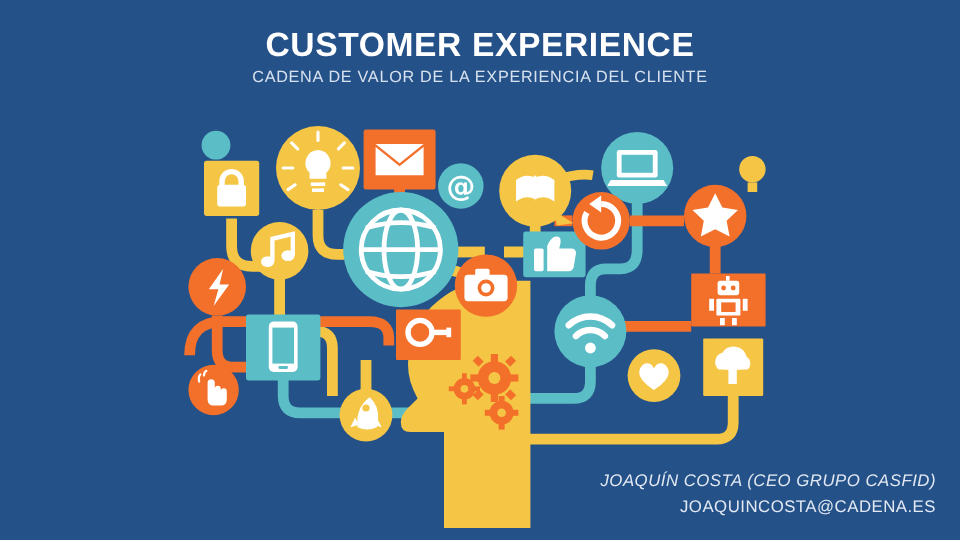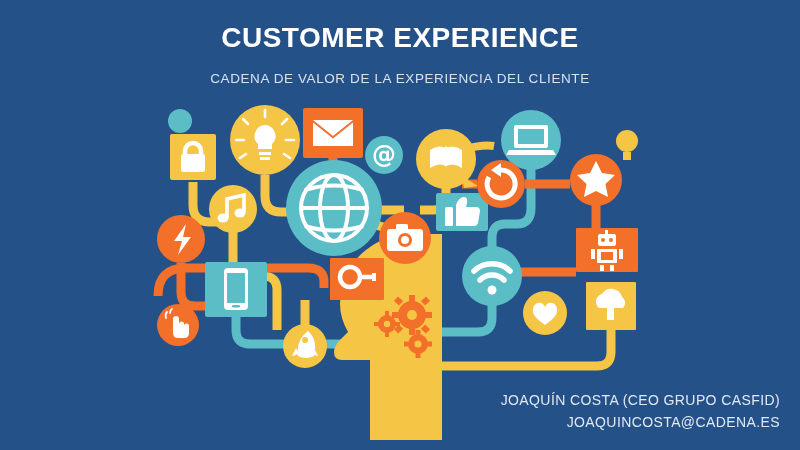--- a/index.html
+++ b/index.html
@@ -25,21 +25,21 @@
     text-align: center;
     color: #ffffff;
     font-size: 28px;
     font-weight: bold;
     letter-spacing: 0.5px;
     line-height: 1;
     white-space: nowrap;
   }
   .subtitle {
     position: absolute;
-    top: 72px;
+    top: 57px;
     left: 0;
     width: 800px;
     text-align: center;
     color: #d8e2ee;
     font-size: 13.5px;
     font-weight: normal;
     letter-spacing: 0.6px;
     line-height: 1;
     white-space: nowrap;
   }
@@ -48,21 +48,21 @@
   .credit {
     position: absolute;
     right: 20px;
     color: #e2e9f2;
     font-size: 14px;
     letter-spacing: 0.4px;
     line-height: 1.45;
     text-align: right;
     white-space: nowrap;
   }
-  .credit-name { top: 390px; }
+  .credit-name { top: 390px; font-style: italic; }
   .credit-mail { top: 412px; }
 
   
   .graphic {
     position: absolute;
     inset: 0;
   }
   .graphic svg { display: block; }
 
   

